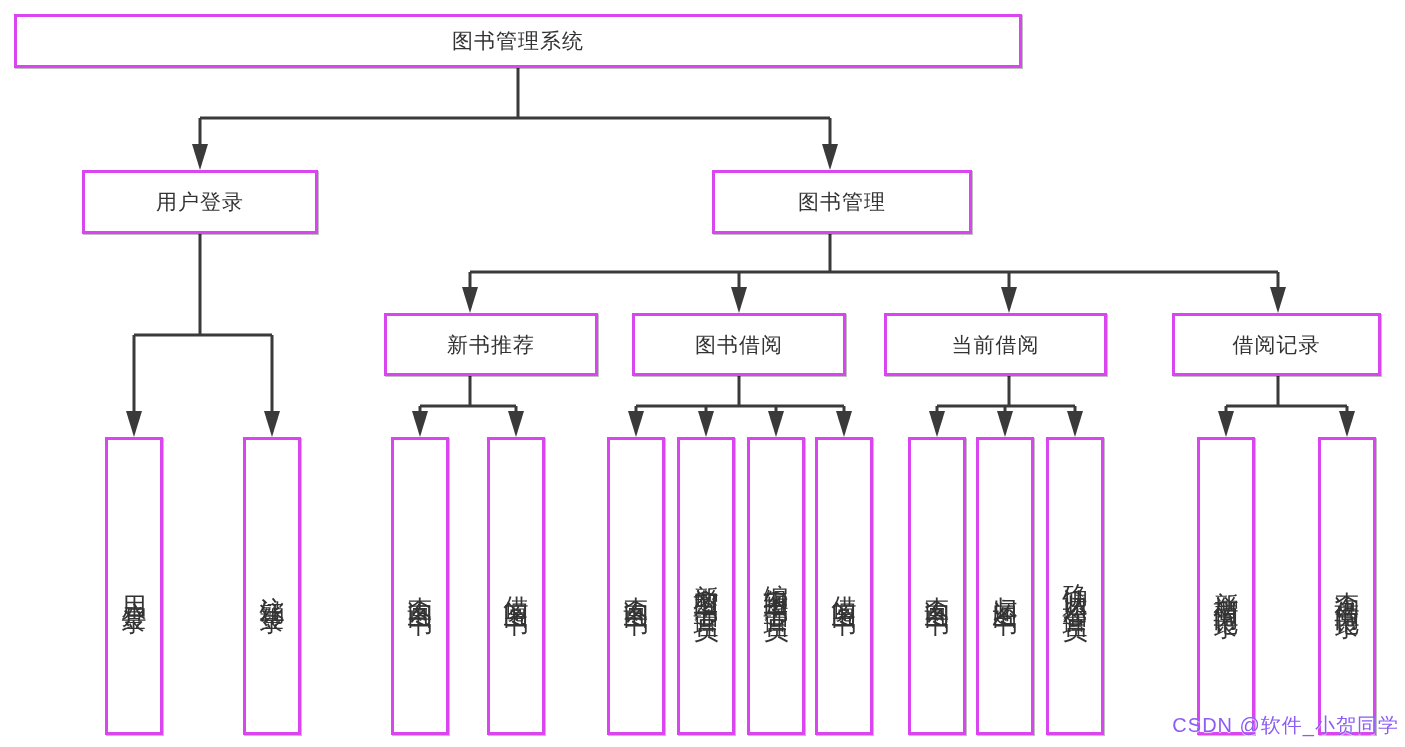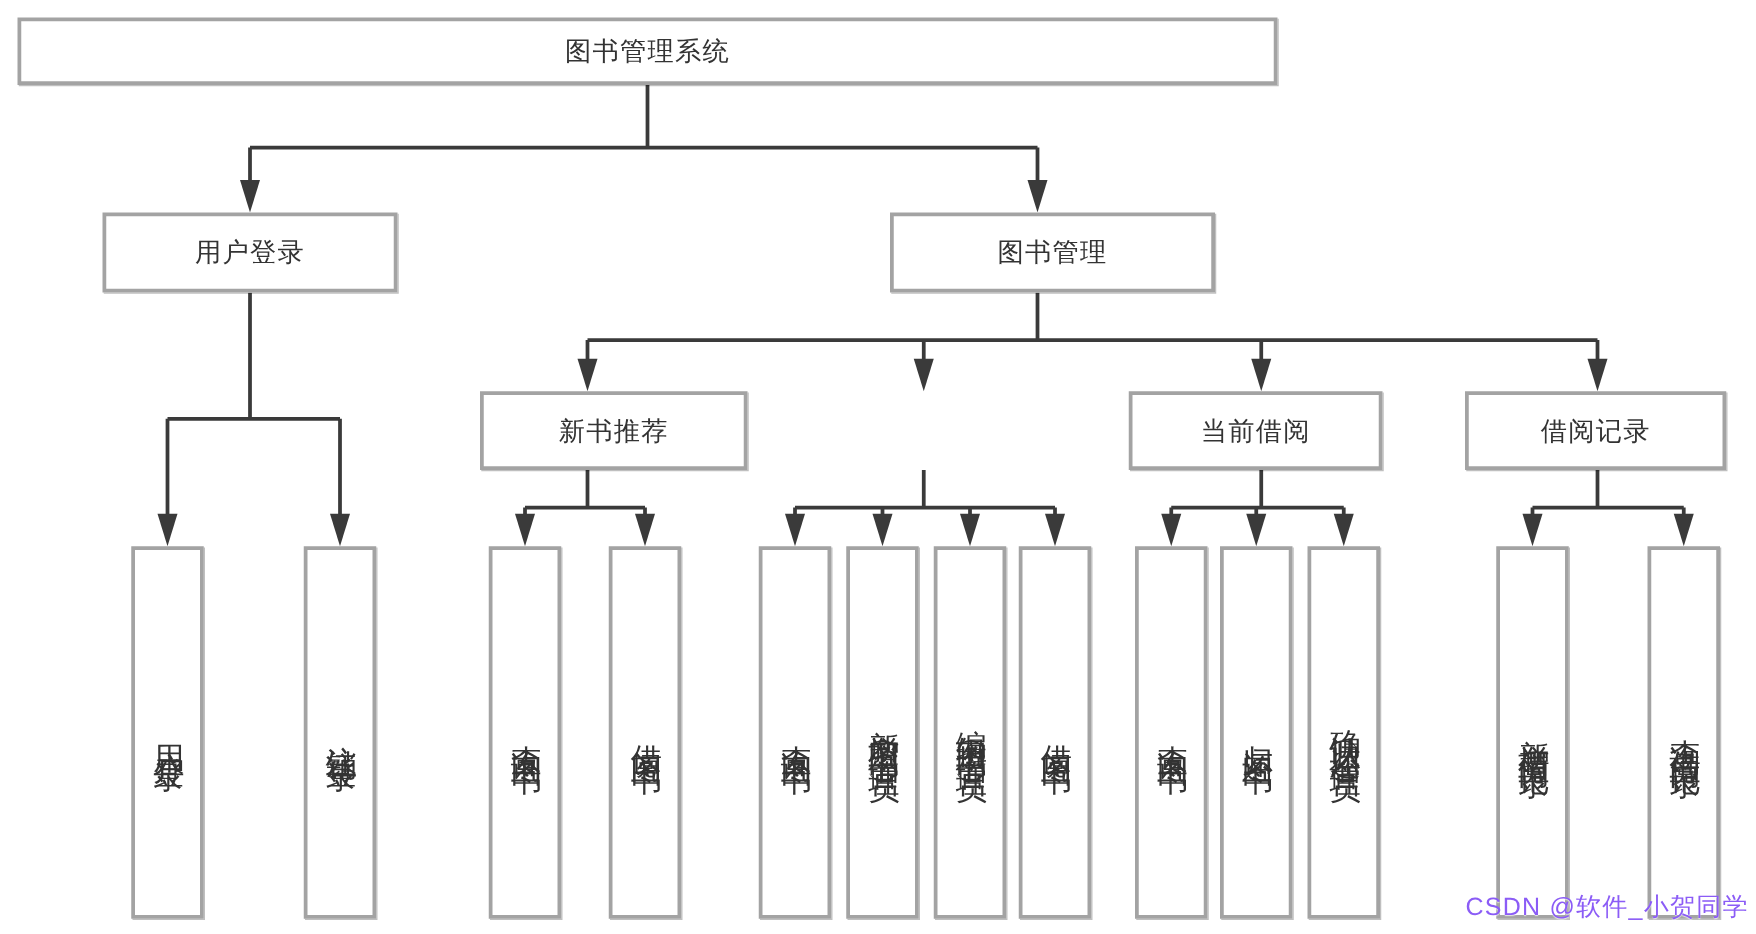--- a/index.html
+++ b/index.html
@@ -8,21 +8,21 @@
     width:1405px; height:747px;
     background:#ffffff;
     font-family:"Liberation Sans","DejaVu Sans",sans-serif;
     color:#333333;
     overflow:hidden;
   }
   svg.wires { position:absolute; left:0; top:0; width:1405px; height:747px; }
   .node {
     position:absolute;
     box-sizing:border-box;
-    border:3px solid #a3a3a3;
+    border:3px solid #d946ef;
     background:#ffffff;
     display:flex; align-items:center; justify-content:center;
     font-size:21px;
     letter-spacing:1px;
     box-shadow:1px 1px 0 rgba(0,0,0,0.25);
     font-family:Liberation Serif, serif;
   }
   .leaf { font-size:25px; }
   .leaf .vtext {
     writing-mode:vertical-rl;
@@ -84,21 +84,24 @@
   <div class="node" style="left:82px;top:170px;width:236px;height:64px">
     <span>用户登录</span>
   </div>
   <div class="node" style="left:712px;top:170px;width:260px;height:64px">
     <span>图书管理</span>
   </div>
 
   <div class="node" style="left:384px;top:313px;width:214px;height:63px">
     <span>新书推荐</span>
   </div>
-  <div class="node" style="left:903px;top:313px;width:203px;height:63px">
+  <div class="node" style="left:632px;top:313px;width:214px;height:63px">
+    <span>图书借阅</span>
+  </div>
+  <div class="node" style="left:884px;top:313px;width:223px;height:63px">
     <span>当前借阅</span>
   </div>
   <div class="node" style="left:1172px;top:313px;width:209px;height:63px">
     <span>借阅记录</span>
   </div>
 
   <div class="node leaf" style="left:105px;top:437px;width:58px;height:298px">
     <span class="vtext">用户登录</span>
   </div>
   <div class="node leaf" style="left:243px;top:437px;width:58px;height:298px">

